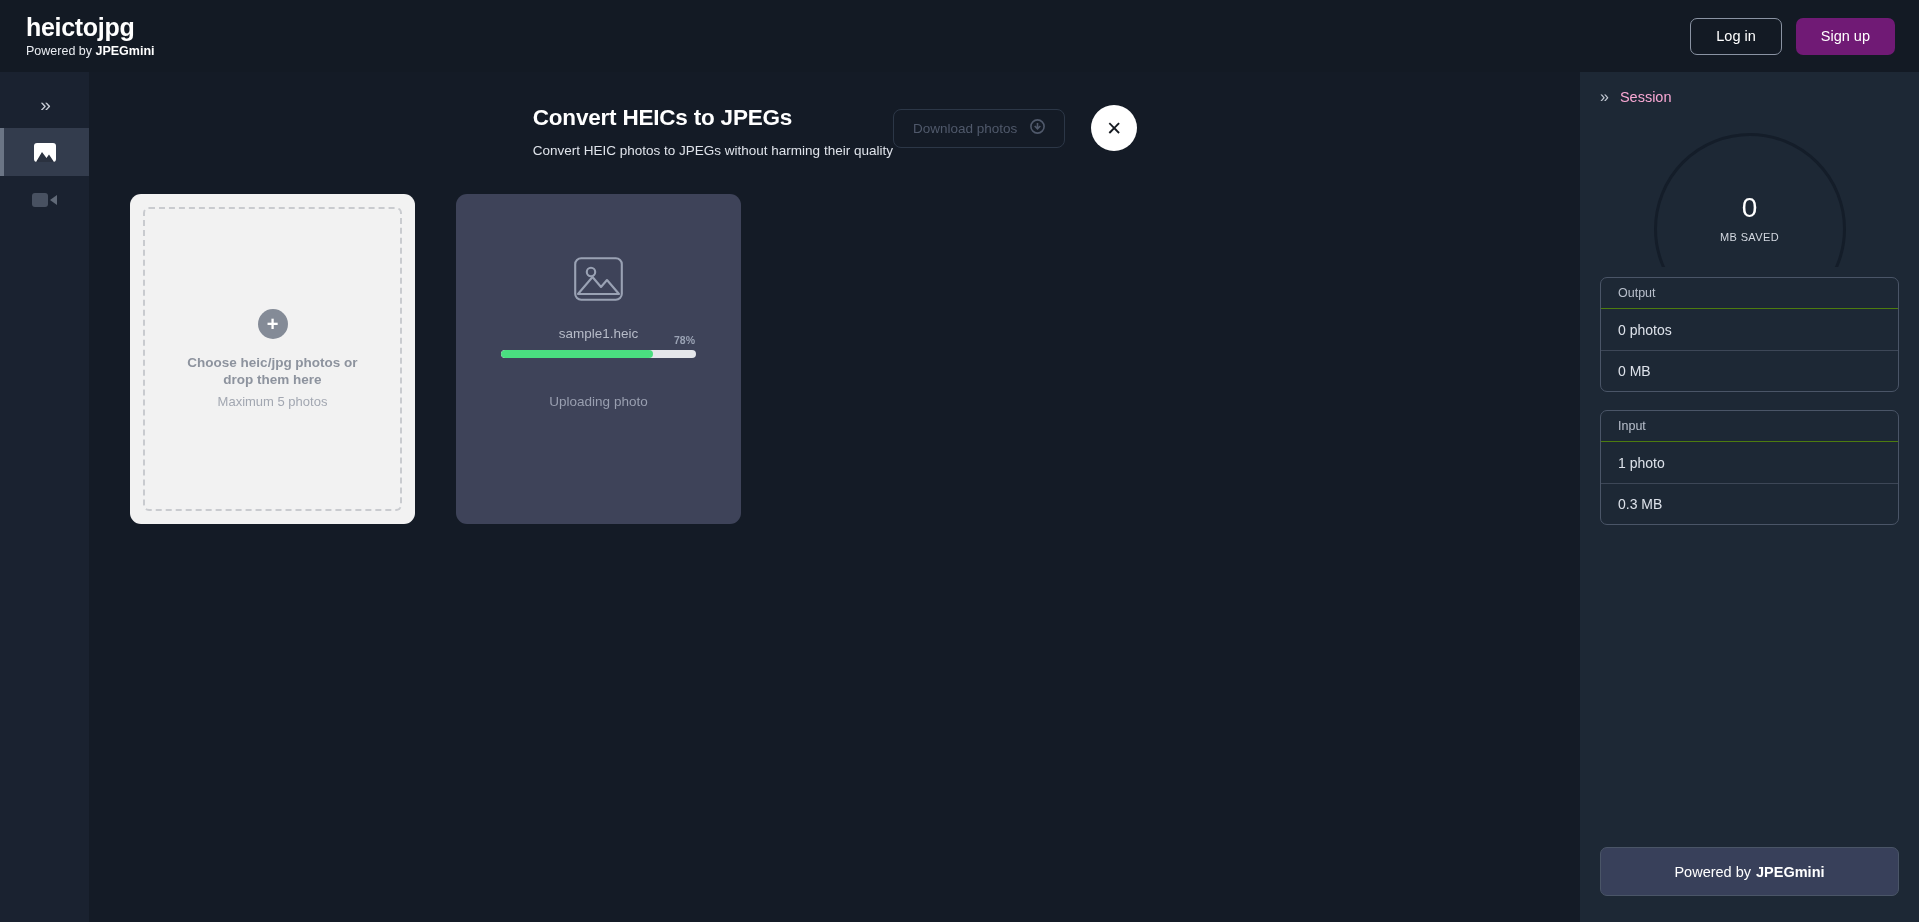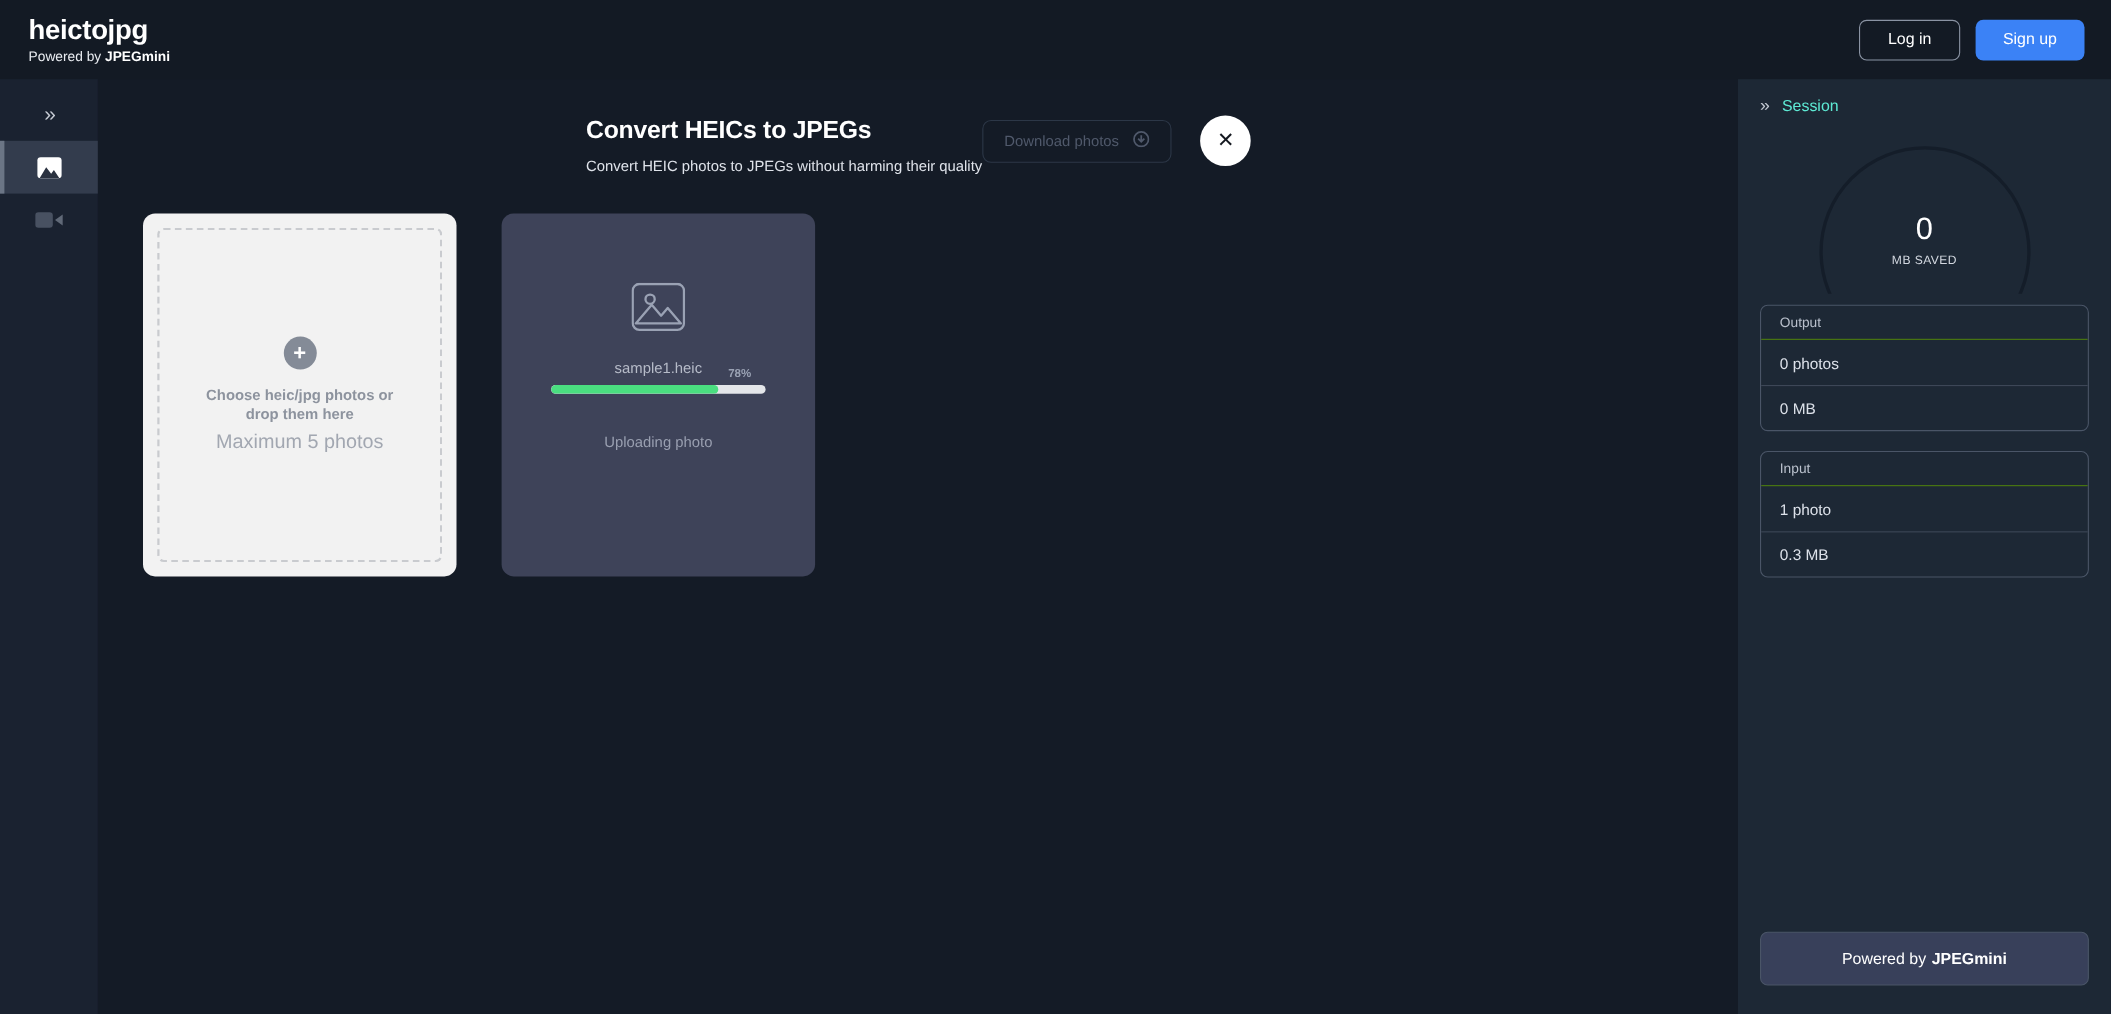--- a/index.html
+++ b/index.html
@@ -105,32 +105,32 @@
   .plus-circle {
     width: 30px; height: 30px; border-radius: 50%; background: #848b97;
     display: flex; align-items: center; justify-content: center;
     color: #ffffff; font-size: 20px; line-height: 1; font-weight: bold;
     margin-bottom: 15px;
   }
   .drop-title {
     font-size: 13.5px; font-weight: bold; color: #8d939e; text-align: center;
     line-height: 1.28; max-width: 190px;
   }
-  .drop-note { font-size: 18px; color: #a2a7b1; margin-top: 6px; }
+  .drop-note { font-size: 13px; color: #a2a7b1; margin-top: 6px; }
 
   
   .card-upload {
     width: 285px; height: 330px; background: #3e4359; border-radius: 11px;
     display: flex; flex-direction: column; align-items: center;
     padding-top: 63px; position: relative;
   }
   .file-name { font-size: 13.5px; color: #b6bbc8; margin-top: 21px; }
   .progress-wrap { position: absolute; left: 45px; right: 45px; top: 156px; }
   .progress-pct {
-    position: absolute; right: 13px; top: -16px; font-size: 10.5px;
+    position: absolute; right: 1px; top: -16px; font-size: 10.5px;
     color: #9aa2b4; font-weight: bold;
   }
   .progress-track {
     width: 100%; height: 8px; border-radius: 4px; background: #e4e6ea; overflow: hidden;
   }
   .progress-fill { height: 100%; background: #4ade80; border-radius: 4px; }
   .upload-status {
     position: absolute; top: 200px; left: 0; right: 0; text-align: center;
     font-size: 13.5px; color: #999fb0;
   }
@@ -138,21 +138,21 @@
   
   .session {
     position: absolute; top: 72px; left: 1580px; width: 339px; height: 850px;
     background: #1d2835; padding: 0;
   }
   .session-head {
     display: flex; align-items: center; gap: 13px;
     padding: 17px 0 0 20px;
   }
   .session-head .chev-icon { color: #c3c9d3; font-size: 16px; }
-  .session-title { font-size: 14.5px; color: #5eead4; }
+  .session-title { font-size: 14.5px; color: #f9a8d4; }
 
   .gauge-wrap {
     position: relative; width: 339px; height: 155px; overflow: hidden; margin-top: 7px;
   }
   .gauge-ring {
     position: absolute; left: 50%; top: 21px; transform: translateX(-50%);
     width: 192px; height: 192px; border-radius: 50%;
     border: 3px solid #141d29;
   }
   .gauge-value {
@@ -192,21 +192,21 @@
 
 <div id="app">
 
   <div class="header">
     <div class="brand">
       <div class="brand-title">heictojpg</div>
       <div class="brand-sub"><span>Powered by </span><b>JPEGmini</b></div>
     </div>
     <div class="header-actions">
       <button class="btn-login">Log in</button>
-      <button class="btn-signup" style="background: #3b82f6;">Sign up</button>
+      <button class="btn-signup" style="background: #701a75;">Sign up</button>
     </div>
   </div>
 
   <div class="sidebar">
     <div class="side-item">
       <span class="chev-icon">»</span>
     </div>
     <div class="side-item active">
       <span class="photo-chip">
         <svg width="22" height="14" viewBox="0 0 22 14">

